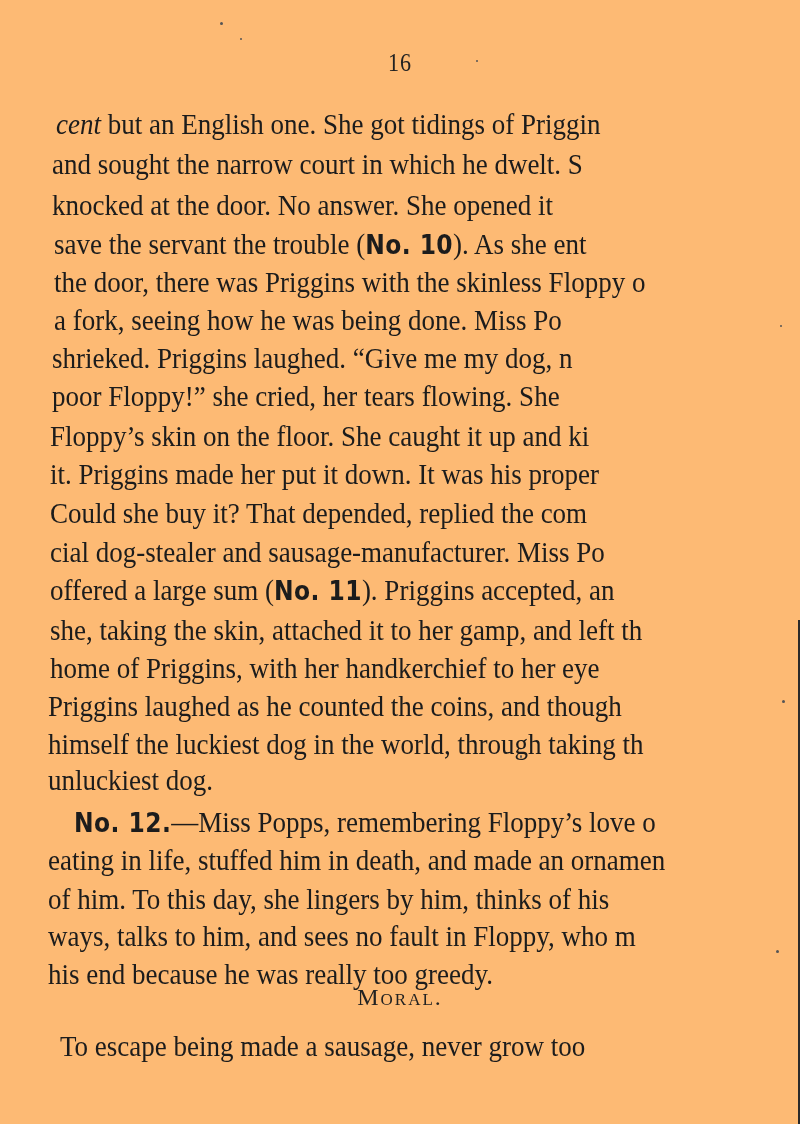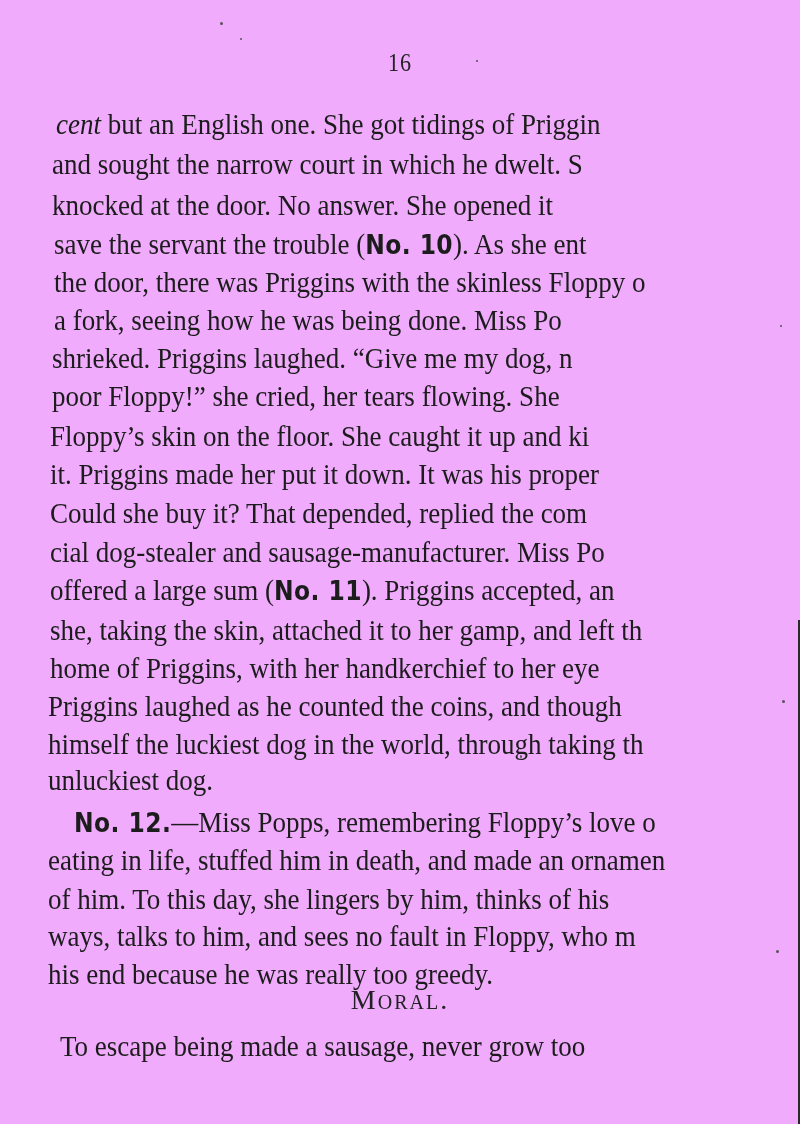--- a/index.html
+++ b/index.html
@@ -13,21 +13,21 @@
       position: relative;
       overflow: hidden;
       font-family: "DejaVu Serif", "Liberation Serif", serif;
       color: #1a1a1a;
     }
     .page {
       position: absolute;
       left: 0; top: 0;
       width: 800px;
       height: 1124px;
-      background: #f0abfc;
+      background: #fdba74;
     }
     .page-number {
       position: absolute;
       left: 0;
       width: 800px;
       top: 48px;
       text-align: center;
       font-family: "Liberation Serif", serif;
       font-size: 26px;
       letter-spacing: 1px;
@@ -53,21 +53,21 @@
       font-size: 26px;
       letter-spacing: 0.5px;
     }
     .moral-heading {
       position: absolute;
       left: 0;
       width: 800px;
       top: 985px;
       text-align: center;
       font-family: "Liberation Serif", serif;
-      font-size: 28px;
+      font-size: 24px;
       font-variant: small-caps;
       letter-spacing: 2px;
       color: #222;
     }
     .edge-rule {
       position: absolute;
       right: 0;
       width: 2px;
       background: #2a2a2a;
     }

